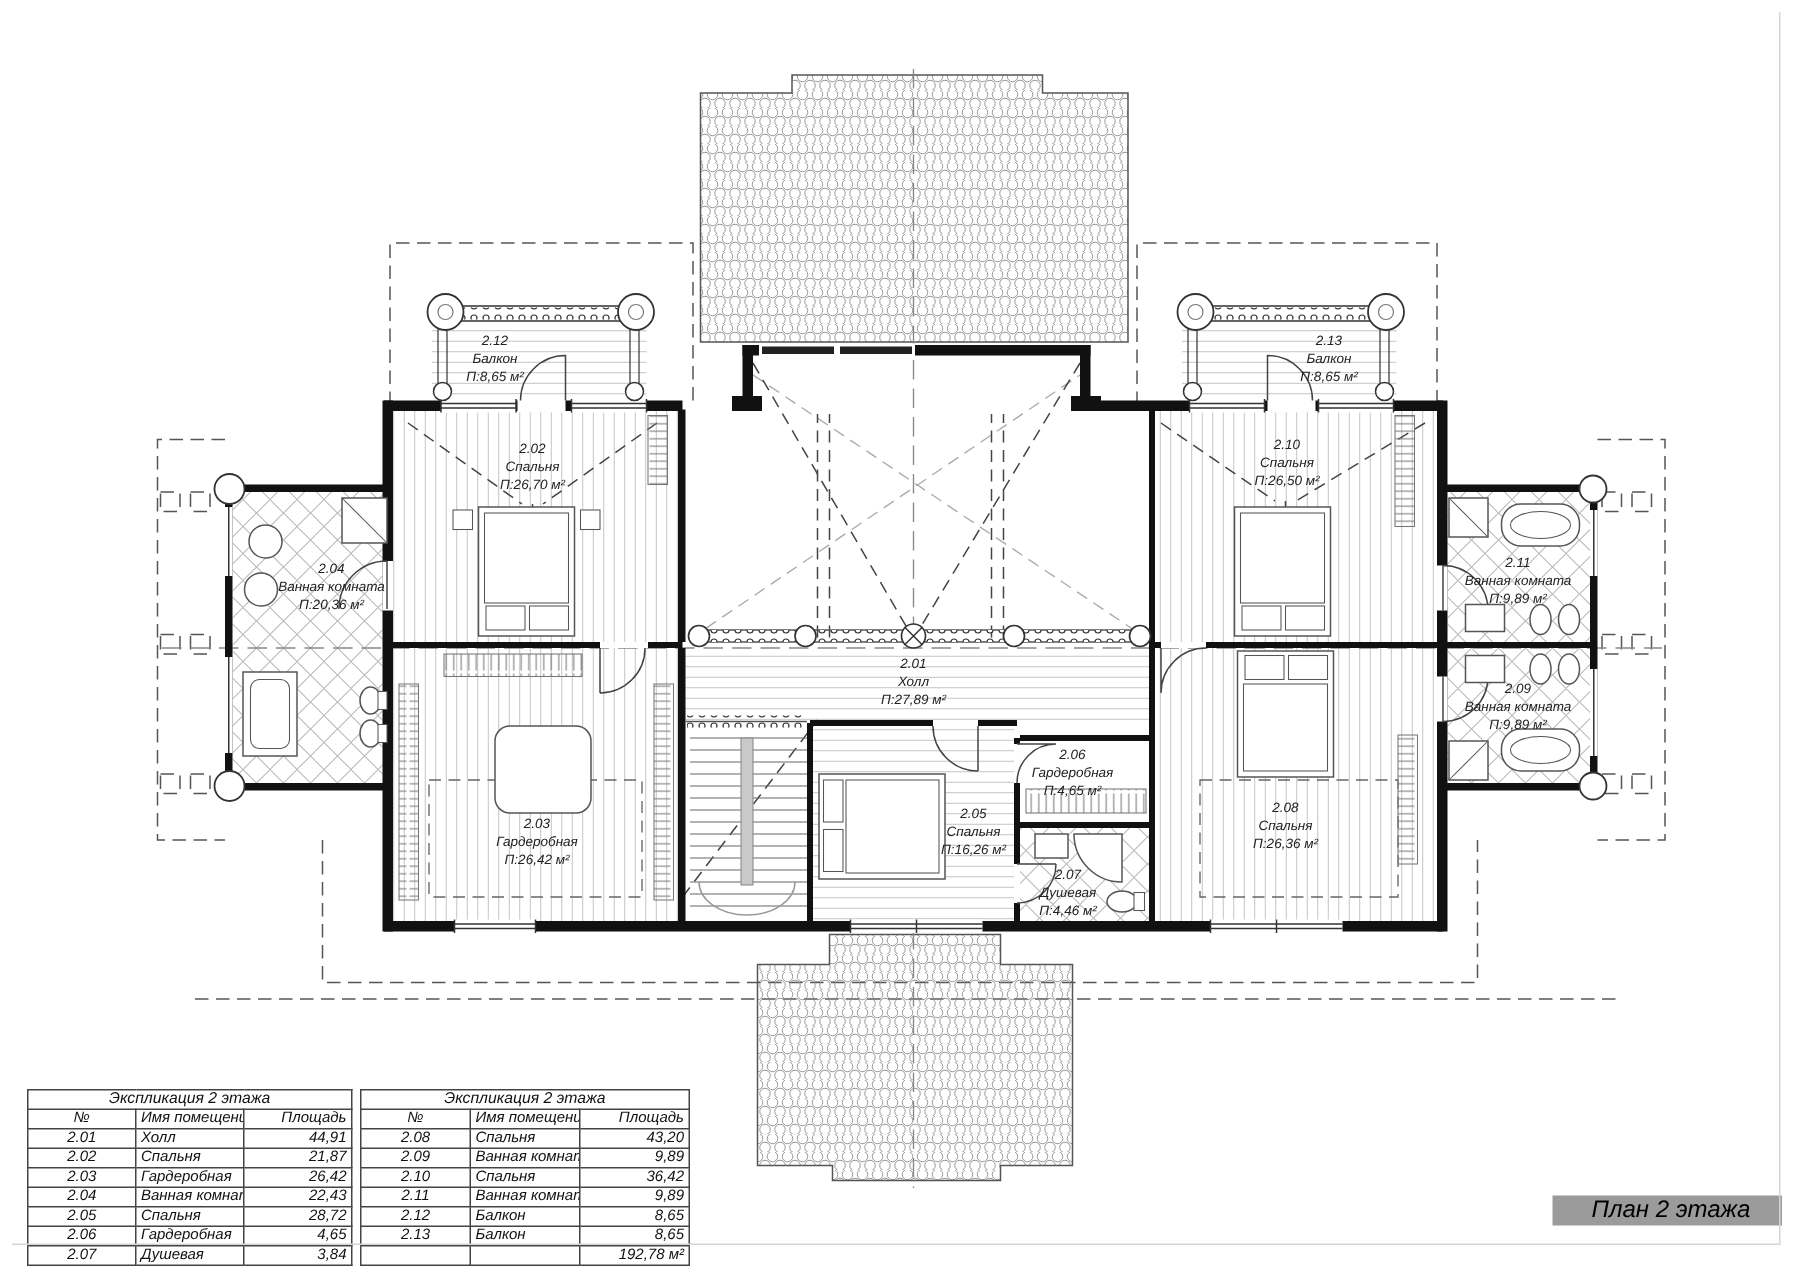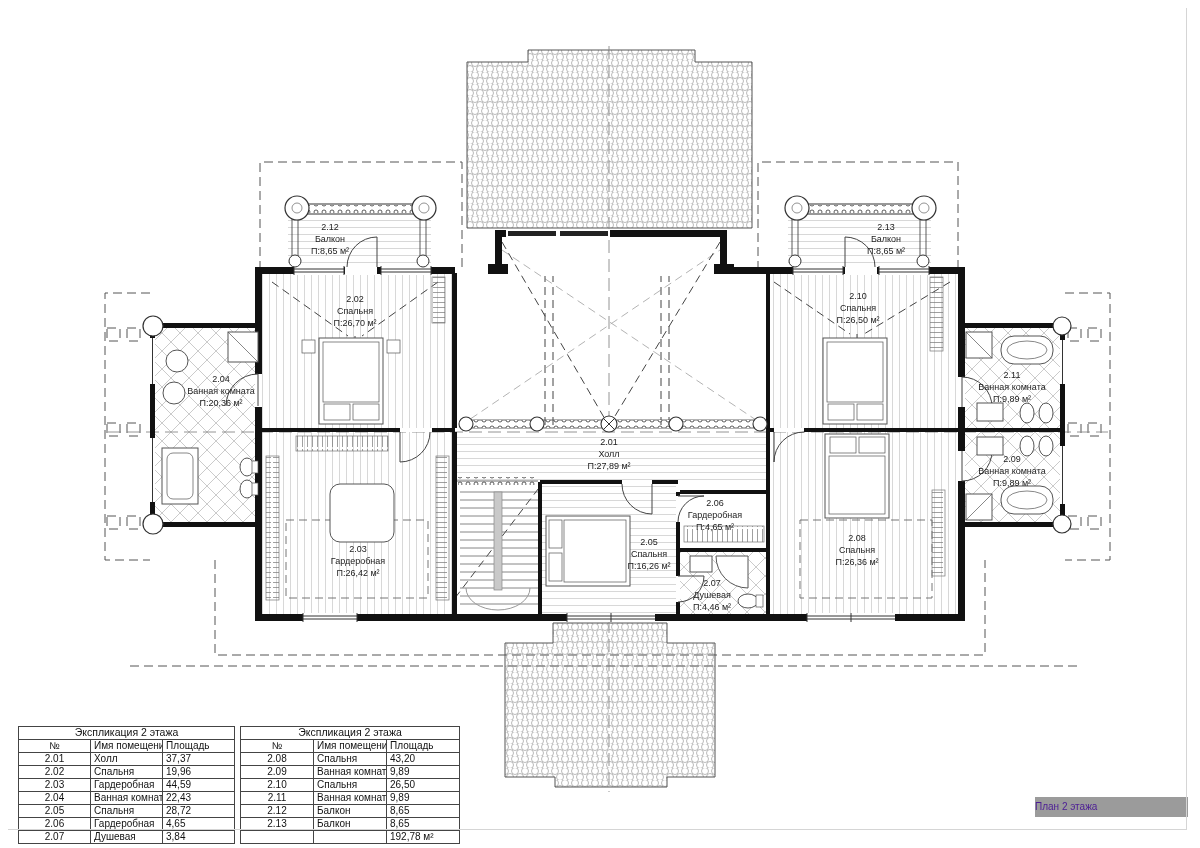--- a/index.html
+++ b/index.html
@@ -1,32 +1,32 @@
 <!DOCTYPE html>
 <html><head>
 <meta charset="utf-8">
 <style>
   html,body{margin:0;padding:0;background:#ffffff;}
   .sheet{position:relative;width:1200px;height:848px;background:#fff;overflow:hidden;
-         font-family:"Liberation Sans", sans-serif;}
+         font-family:"Liberation Sans", sans-serif;font-style:italic;}
   svg text{font-family:"Liberation Sans", sans-serif;}
   .room-label{font-size:9px;fill:#222;}
   .frame-line{position:absolute;background:#d5d5d5;}
   
   .legend{position:absolute;border-collapse:collapse;table-layout:fixed;background:#fff;
           font-size:10px;color:#111;}
   .legend td,.legend th{border:1px solid #444;padding:0 3px;height:12px;line-height:11.5px;
           font-weight:normal;overflow:hidden;white-space:nowrap;margin-left:44px;}
   .legend .ttl{text-align:center;font-size:10.5px;}
   .legend .hdr td{text-align:center;}
   .legend td.c0{width:32px;text-align:center;}
   .legend td.c1{width:115px;text-align:left;}
-  .legend td.c2{width:60px;text-align:left;}
+  .legend td.c2{width:60px;text-align:right;}
   .title-box{position:absolute;left:1035px;top:797px;width:153px;height:20px;
-          background:#9b9b9b;color:#4c1d95;font-size:10px;line-height:20px;padding-left:0;
+          background:#9b9b9b;color:#000000;font-size:16px;line-height:20px;padding-left:26px;
           box-sizing:border-box;}
 </style>
 </head>
 <body>
 
 <div class="sheet">
 
 <svg width="1200" height="848" viewBox="0 0 1200 848">
   <defs>
     <pattern id="bv" width="7" height="7" patternUnits="userSpaceOnUse">
@@ -460,31 +460,31 @@
     <tr class="hdr">
       <td class="c0">№</td>
       <td class="c1" style="text-align:center">Имя помещения</td>
       <td class="c2">Площадь</td>
     </tr>
   </tbody>
   <tbody>
         <tr>
           <td class="c0">2.01</td>
           <td class="c1">Холл</td>
-          <td class="c2">37,37</td>
+          <td class="c2">44,91</td>
         </tr>
         <tr>
           <td class="c0">2.02</td>
           <td class="c1">Спальня</td>
-          <td class="c2">19,96</td>
+          <td class="c2">21,87</td>
         </tr>
         <tr>
           <td class="c0">2.03</td>
           <td class="c1">Гардеробная</td>
-          <td class="c2">44,59</td>
+          <td class="c2">26,42</td>
         </tr>
         <tr>
           <td class="c0">2.04</td>
           <td class="c1">Ванная комната</td>
           <td class="c2">22,43</td>
         </tr>
         <tr>
           <td class="c0">2.05</td>
           <td class="c1">Спальня</td>
           <td class="c2">28,72</td>
@@ -520,21 +520,21 @@
           <td class="c2">43,20</td>
         </tr>
         <tr>
           <td class="c0">2.09</td>
           <td class="c1">Ванная комната</td>
           <td class="c2">9,89</td>
         </tr>
         <tr>
           <td class="c0">2.10</td>
           <td class="c1">Спальня</td>
-          <td class="c2">26,50</td>
+          <td class="c2">36,42</td>
         </tr>
         <tr>
           <td class="c0">2.11</td>
           <td class="c1">Ванная комната</td>
           <td class="c2">9,89</td>
         </tr>
         <tr>
           <td class="c0">2.12</td>
           <td class="c1">Балкон</td>
           <td class="c2">8,65</td>

